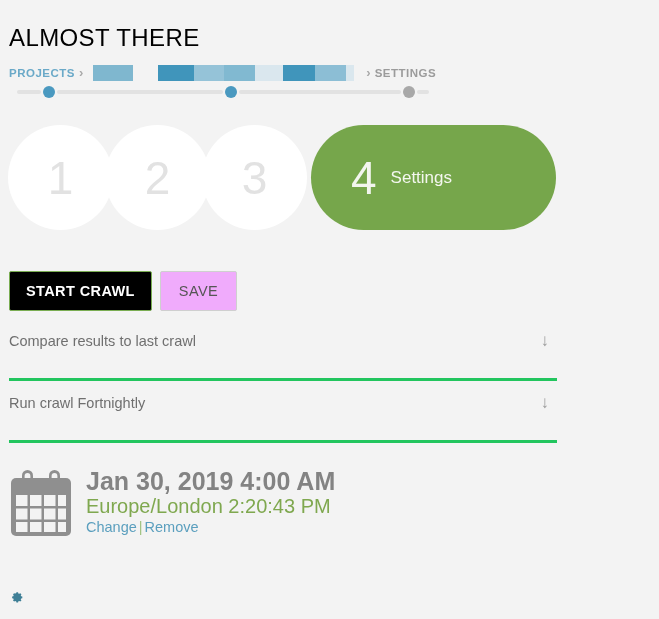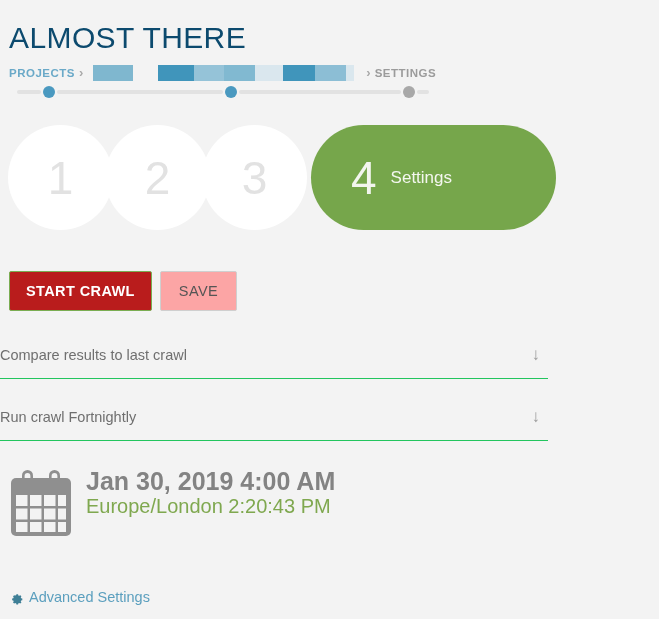--- a/index.html
+++ b/index.html
@@ -13,23 +13,23 @@
     font-family: "Liberation Sans", sans-serif;
     overflow: hidden;
     position: relative;
   }
 
   
   #page-title {
     position: absolute;
     left: 9px;
     top: 21px;
-    font-size: 30px;
+    font-size: 24px;
     font-weight: 400;
-    color: #0c4a6e;
+    color: #000000;
     letter-spacing: 0.4px;
     line-height: 34px;
     white-space: nowrap;
   }
 
   
   #breadcrumb {
     position: absolute;
     left: 9px;
     top: 64px;
@@ -155,43 +155,43 @@
     box-sizing: border-box;
     display: flex;
     align-items: center;
     justify-content: center;
     font-size: 14.5px;
     letter-spacing: 0.4px;
     cursor: pointer;
     border-radius: 2px;
   }
   .btn-primary {
-    background: #b91c1c;
+    background: #000000;
     color: #ffffff;
     padding: 0 16px;
     border: 1px solid #7aad52;
     font-weight: bold;
   }
   .btn-secondary {
-    background: #fca5a5;
+    background: #f0abfc;
     color: #555555;
     padding: 0 18px;
     border: 1px solid #cfcfcf;
     margin-left: 8px;
   }
 
   
   .opt-row {
     position: absolute;
-    left: 0;
+    left: 9px;
     width: 548px;
     height: 46px;
-    border-bottom: 1px solid #22c55e;
-    display: flex;
-    align-items: center;
+    border-bottom: 3px solid #22c55e;
+    display: flex;
+    align-items: flex-start;
     justify-content: space-between;
     cursor: pointer;
   }
   #opt-row-1 { top: 332px; }
   #opt-row-2 { top: 394px; gap: 20px; }
   .opt-label {
     font-size: 14.5px;
     color: #6f6f6f;
     line-height: 18px;
   }
@@ -360,24 +360,26 @@
       <rect x="6" y="53" width="11.5" height="10" fill="#f3f3f3"></rect>
       <rect x="20" y="53" width="11.5" height="10" fill="#f3f3f3"></rect>
       <rect x="34" y="53" width="11.5" height="10" fill="#f3f3f3"></rect>
       <rect x="48" y="53" width="8" height="10" fill="#f3f3f3"></rect>
     </svg>
   </div>
 
   <div id="schedule-text">
     <div class="sched-date">Jan 30, 2019 4:00 AM</div>
     <div class="sched-tz">Europe/London 2:20:43 PM</div>
+    <div class="sched-links">
+      <a>Change</a><span class="sep">|</span><a>Remove</a>
+    </div>
   </div>
 </div>
 
 <div id="advanced">
   <span class="gear">
     <svg width="15" height="15" viewBox="0 0 24 24" xmlns="http://www.w3.org/2000/svg">
       <path fill="#3f7f96" d="M12 8.4a3.6 3.6 0 1 0 0 7.2 3.6 3.6 0 0 0 0-7.2zm0 5.6a2 2 0 1 1 0-4 2 2 0 0 1 0 4z"></path>
       <path fill="#3f7f96" d="M21.3 13.6l-1.9-.4a7.6 7.6 0 0 0-.6-1.5l1.1-1.6-1.9-1.9-1.6 1.1a7.6 7.6 0 0 0-1.5-.6L14.5 6.8h-2.7l-.4 1.9a7.6 7.6 0 0 0-1.5.6L8.3 8.2 6.4 10.1l1.1 1.6a7.6 7.6 0 0 0-.6 1.5l-1.9.4v2.7l1.9.4c.15.52.35 1.02.6 1.5l-1.1 1.6 1.9 1.9 1.6-1.1c.48.25.98.45 1.5.6l.4 1.9h2.7l.4-1.9c.52-.15 1.02-.35 1.5-.6l1.6 1.1 1.9-1.9-1.1-1.6c.25-.48.45-.98.6-1.5l1.9-.4z"></path>
     </svg>
   </span>
-  <span class="adv-label">Advanced Settings</span>
 </div>
 
 </body></html>

